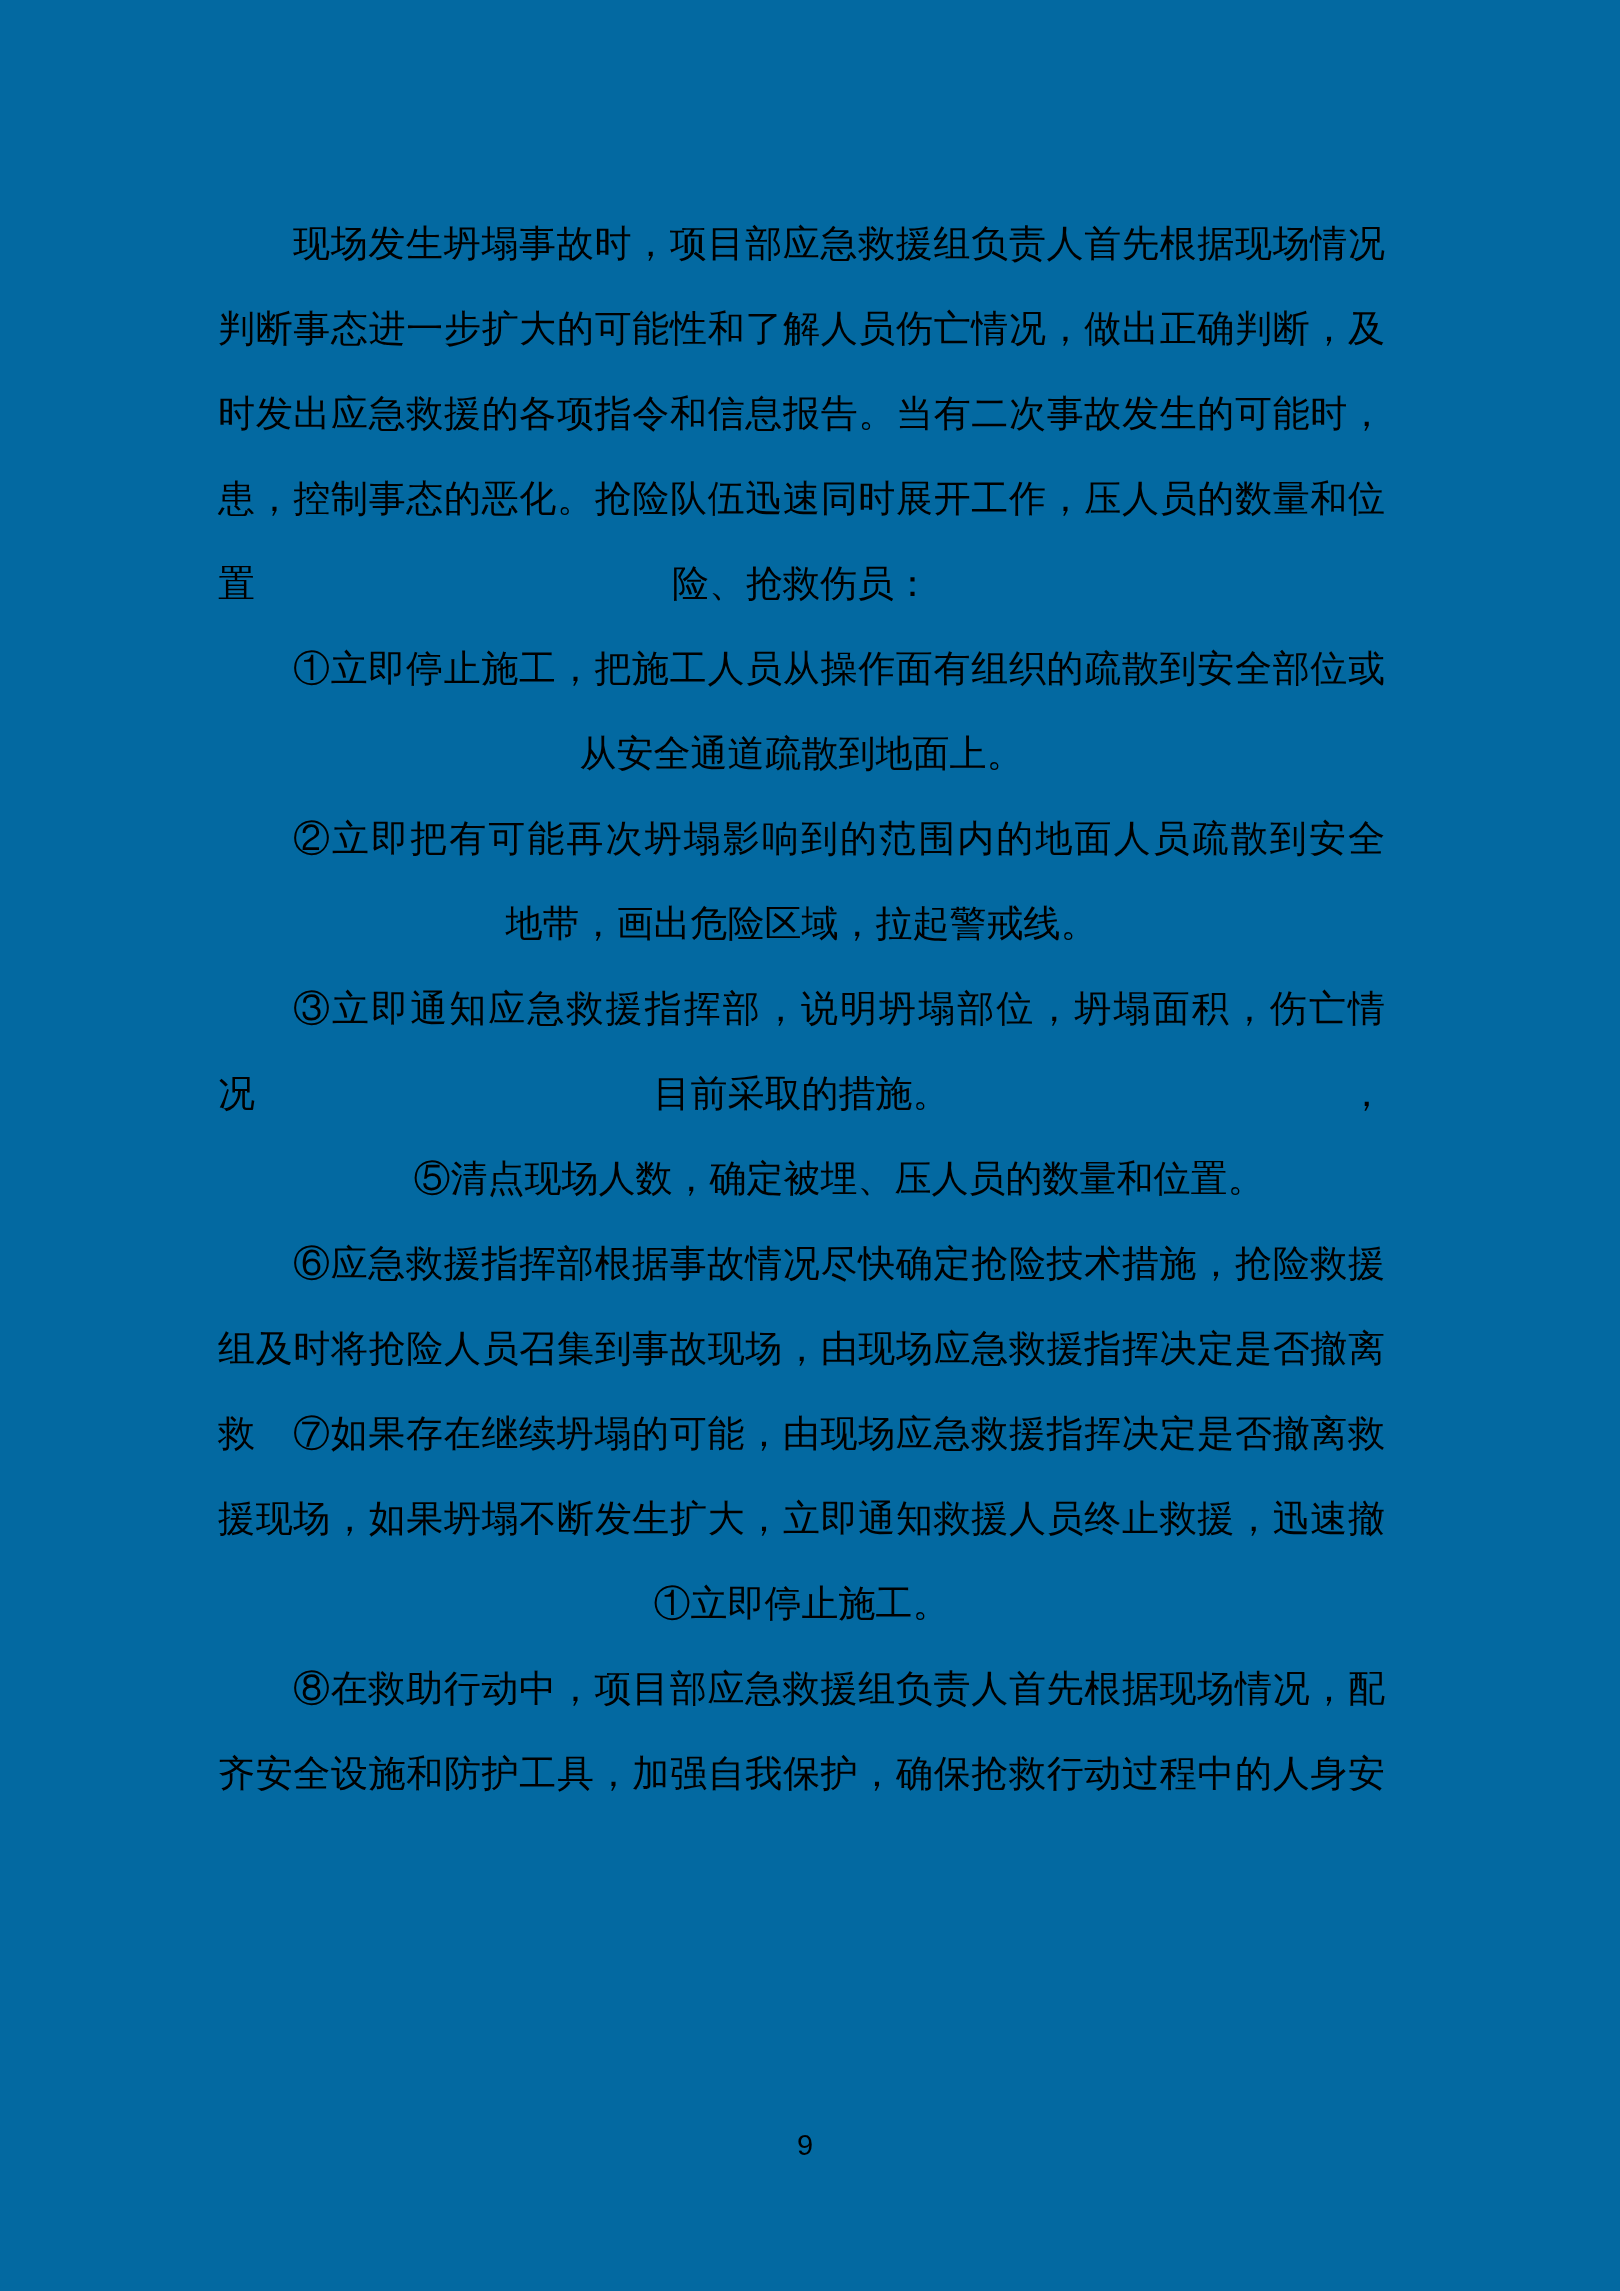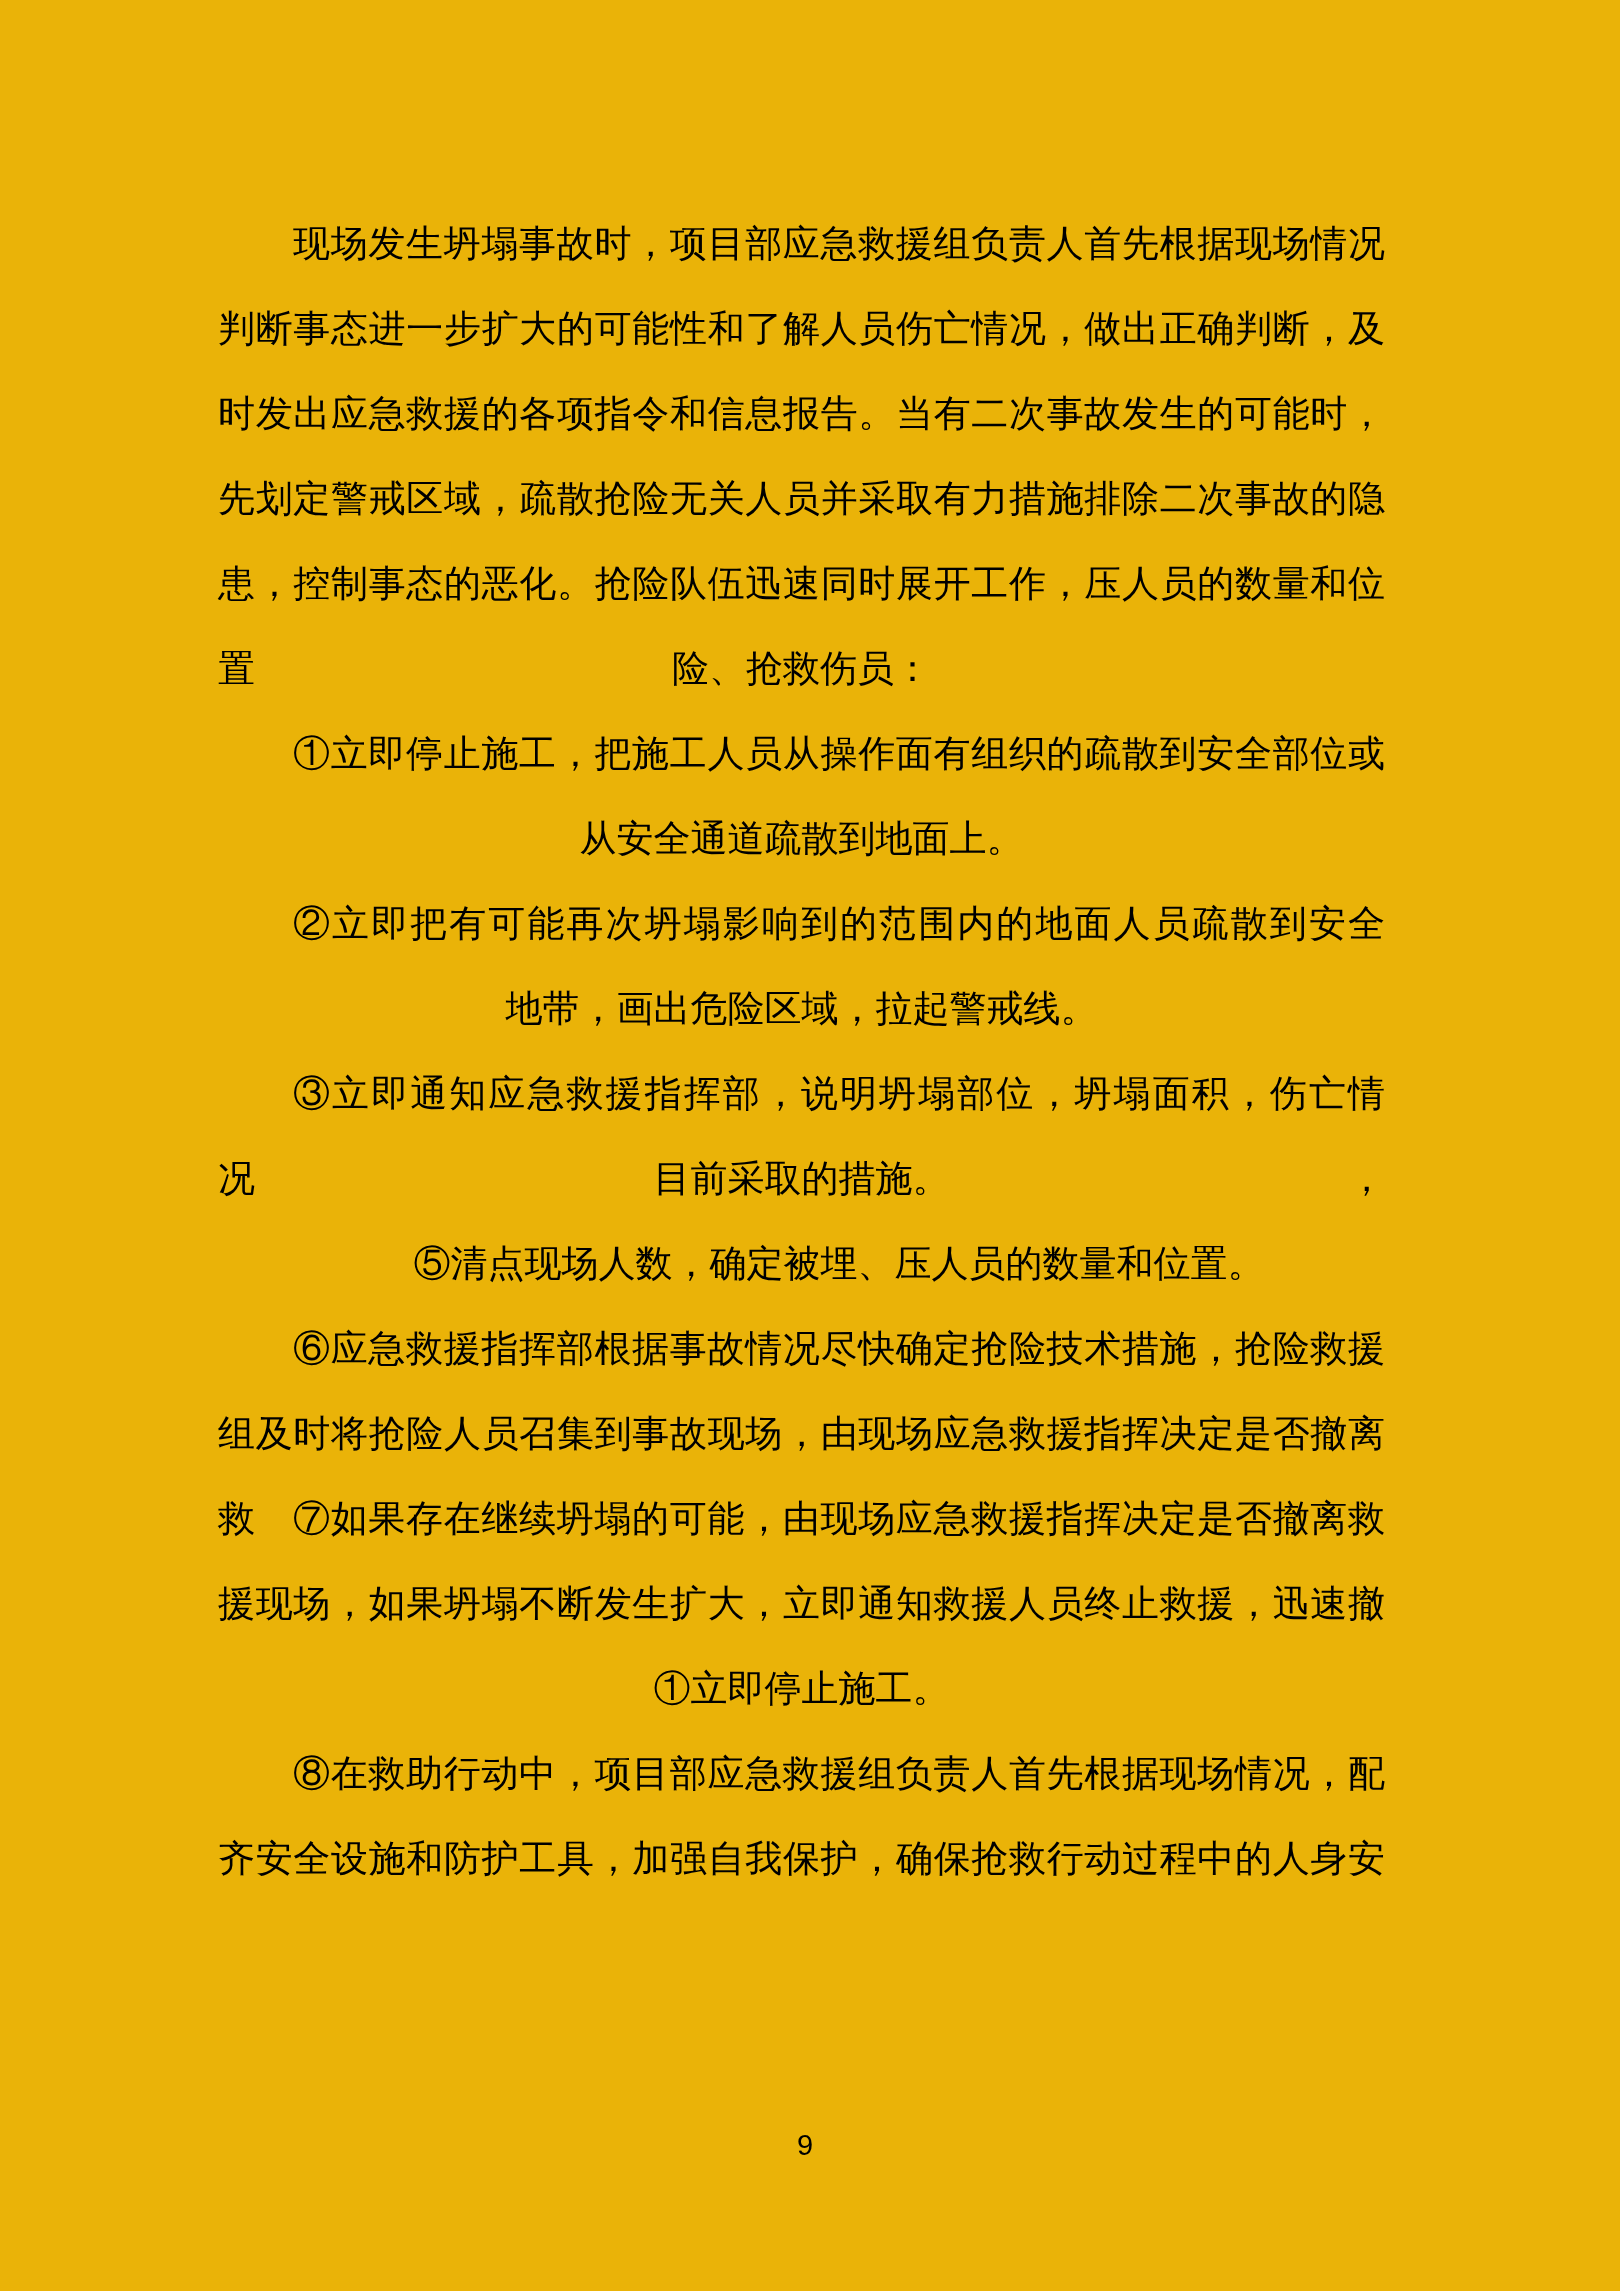--- a/index.html
+++ b/index.html
@@ -4,21 +4,21 @@
 <style>
   html, body {
     margin: 0;
     padding: 0;
     background: #ffffff;
   }
   .page {
     position: relative;
     width: 1620px;
     height: 2292px;
-    background: #eab308;
+    background: #0369a1;
     overflow: hidden;
     font-family: "Liberation Serif", "DejaVu Serif", serif;
     color: #000000;
   }
   .text-body {
     position: absolute;
     left: 218px;
     top: 201px;
     width: 1167px;
   }
@@ -50,21 +50,20 @@
   }
 </style>
 </head>
 <body>
 
 <div class="page">
   <div class="text-body">
     <div class="line j ind">现场发生坍塌事故时，项目部应急救援组负责人首先根据现场情况</div>
     <div class="line j">判断事态进一步扩大的可能性和了解人员伤亡情况，做出正确判断，及</div>
     <div class="line j">时发出应急救援的各项指令和信息报告。当有二次事故发生的可能时，</div>
-    <div class="line j">先划定警戒区域，疏散抢险无关人员并采取有力措施排除二次事故的隐</div>
     <div class="line j">患，控制事态的恶化。抢险队伍迅速同时展开工作，压人员的数量和位置</div>
     <div class="line">险、抢救伤员：</div>
     <div class="line j ind">①立即停止施工，把施工人员从操作面有组织的疏散到安全部位或</div>
     <div class="line">从安全通道疏散到地面上。</div>
     <div class="line j ind">②立即把有可能再次坍塌影响到的范围内的地面人员疏散到安全</div>
     <div class="line">地带，画出危险区域，拉起警戒线。</div>
     <div class="line j ind">③立即通知应急救援指挥部，说明坍塌部位，坍塌面积，伤亡情况，</div>
     <div class="line">目前采取的措施。</div>
     <div class="line ind">⑤清点现场人数，确定被埋、压人员的数量和位置。</div>
     <div class="line j ind">⑥应急救援指挥部根据事故情况尽快确定抢险技术措施，抢险救援</div>

